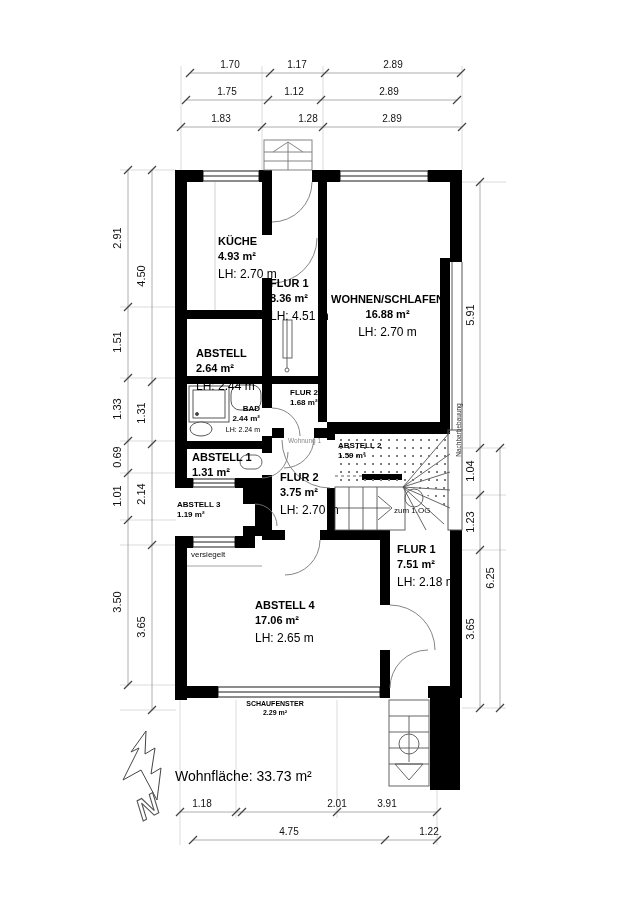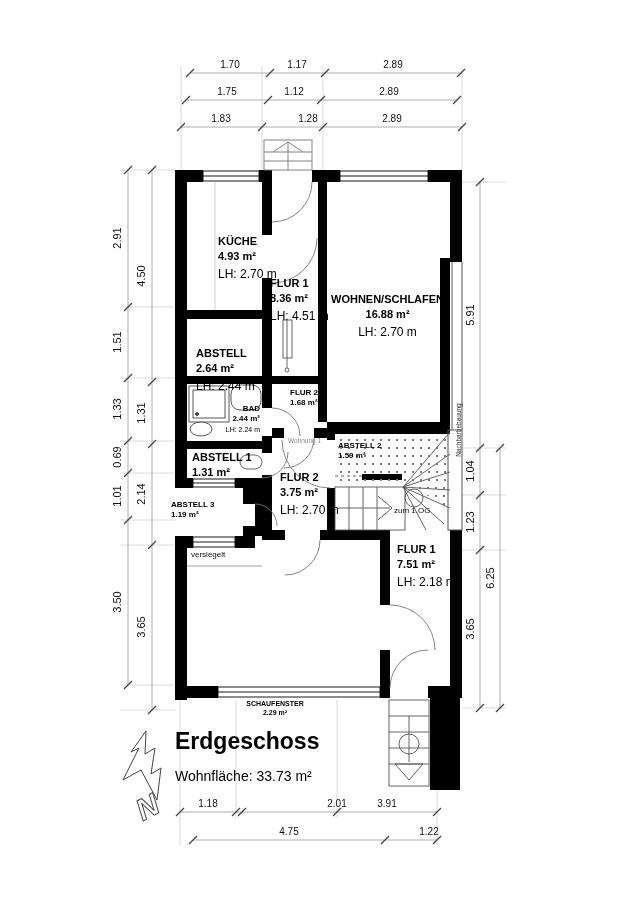--- a/index.html
+++ b/index.html
@@ -282,58 +282,62 @@
   <span class="rarea">1.68 m²</span>
 </div>
 <div class="lbl rlabel" style="left:192px; top:450px;">
   <span class="rname">ABSTELL 1</span>
   <span class="rarea">1.31 m²</span>
 </div>
 <div class="lbl rlabel sm" style="left:338px; top:441px;">
   <span class="rname">ABSTELL 2</span>
   <span class="rarea">1.59 m²</span>
 </div>
-<div class="lbl rlabel sm" style="left:171px; top:500px;">
+<div class="lbl rlabel sm" style="left:177px; top:500px;">
   <span class="rname">ABSTELL 3</span>
   <span class="rarea">1.19 m²</span>
 </div>
 <div class="lbl rlabel" style="left:280px; top:470px;">
   <span class="rname">FLUR 2</span>
   <span class="rarea">3.75 m²</span>
   <span class="rlh">LH: 2.70 m</span>
 </div>
 <div class="lbl rlabel" style="left:397px; top:542px;">
   <span class="rname">FLUR 1</span>
   <span class="rarea">7.51 m²</span>
   <span class="rlh">LH: 2.18 m</span>
 </div>
+<div class="lbl rlabel" style="left:255px; top:598px;">
+  <span class="rname">ABSTELL 4</span>
+  <span class="rarea">17.06 m²</span>
+  <span class="rlh">LH: 2.65 m</span>
+</div>
 <div id="schau">
   <span class="rname">SCHAUFENSTER</span>
   <span class="rarea">2.29 m²</span>
 </div>
 
 <div class="lbl note" style="left:394px; top:506px;">zum 1.OG</div>
 <div class="lbl tinytext" style="left:288px; top:437px;">Wohnung 1</div>
 <div class="lbl note" style="left:191px; top:550px;">versiegelt</div>
 <div id="nachbar">Nachbarbebauung</div>
 
-<div id="title">Erdgeschoss</div>
 <div id="subtitle">Wohnfläche: 33.73 m²</div>
 
 <div class="dim" style="left:230px; top:59px;">1.70</div>
 <div class="dim" style="left:297px; top:59px;">1.17</div>
 <div class="dim" style="left:393px; top:59px;">2.89</div>
 <div class="dim" style="left:227px; top:86px;">1.75</div>
 <div class="dim" style="left:294px; top:86px;">1.12</div>
 <div class="dim" style="left:389px; top:86px;">2.89</div>
 <div class="dim" style="left:221px; top:113px;">1.83</div>
 <div class="dim" style="left:308px; top:113px;">1.28</div>
 <div class="dim" style="left:392px; top:113px;">2.89</div>
 
-<div class="dim" style="left:208px; top:798px;">1.18</div>
+<div class="dim" style="left:202px; top:798px;">1.18</div>
 <div class="dim" style="left:289px; top:798px;margin-left:48px;">2.01</div>
 <div class="dim" style="left:387px; top:798px;">3.91</div>
 <div class="dim" style="left:289px; top:826px;">4.75</div>
 <div class="dim" style="left:411px; top:826px;margin-left:18px;">1.22</div>
 
 <div class="dimv" style="left:117px; top:238px;">2.91</div>
 <div class="dimv" style="left:117px; top:342px;">1.51</div>
 <div class="dimv" style="left:117px; top:409px;">1.33</div>
 <div class="dimv" style="left:117px; top:457px;">0.69</div>
 <div class="dimv" style="left:117px; top:496px;">1.01</div>

